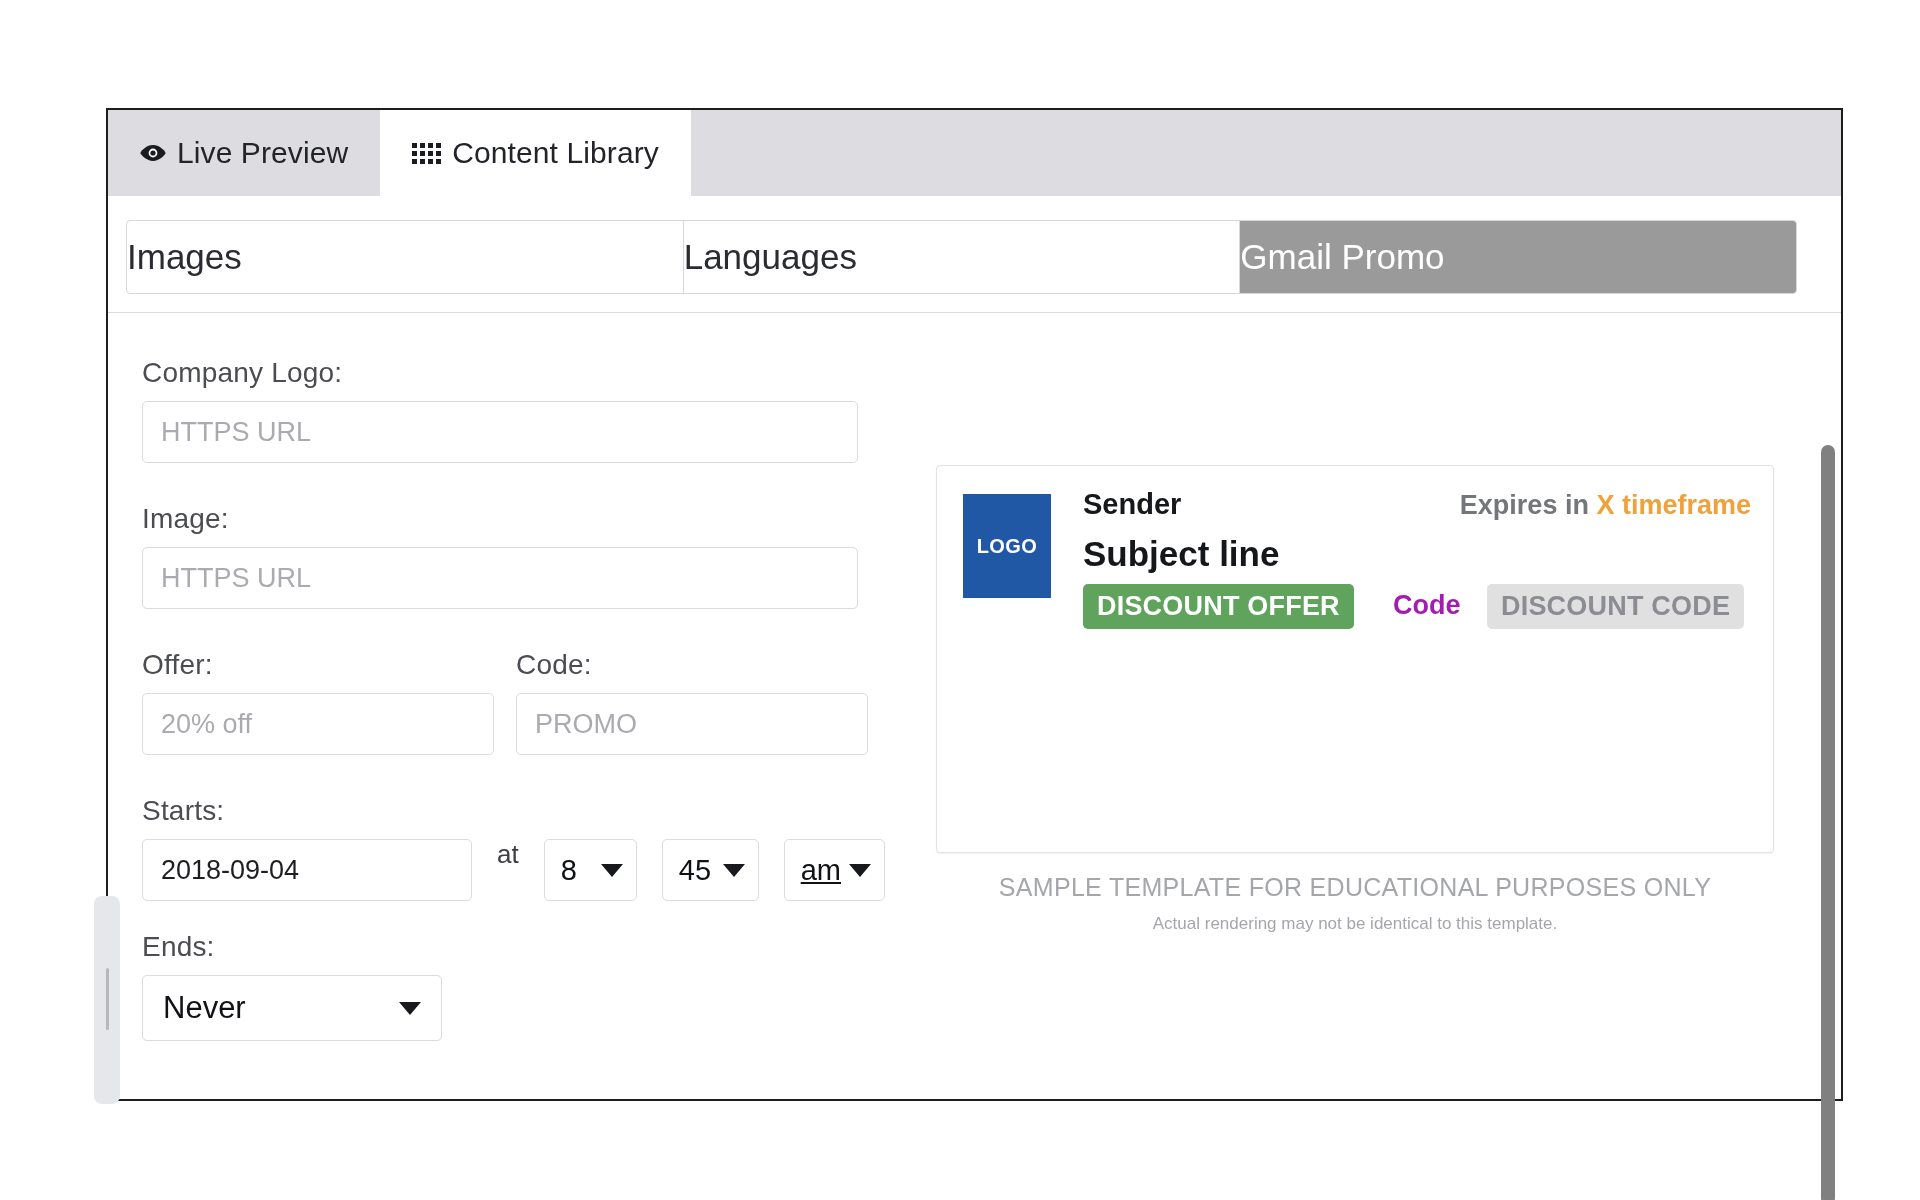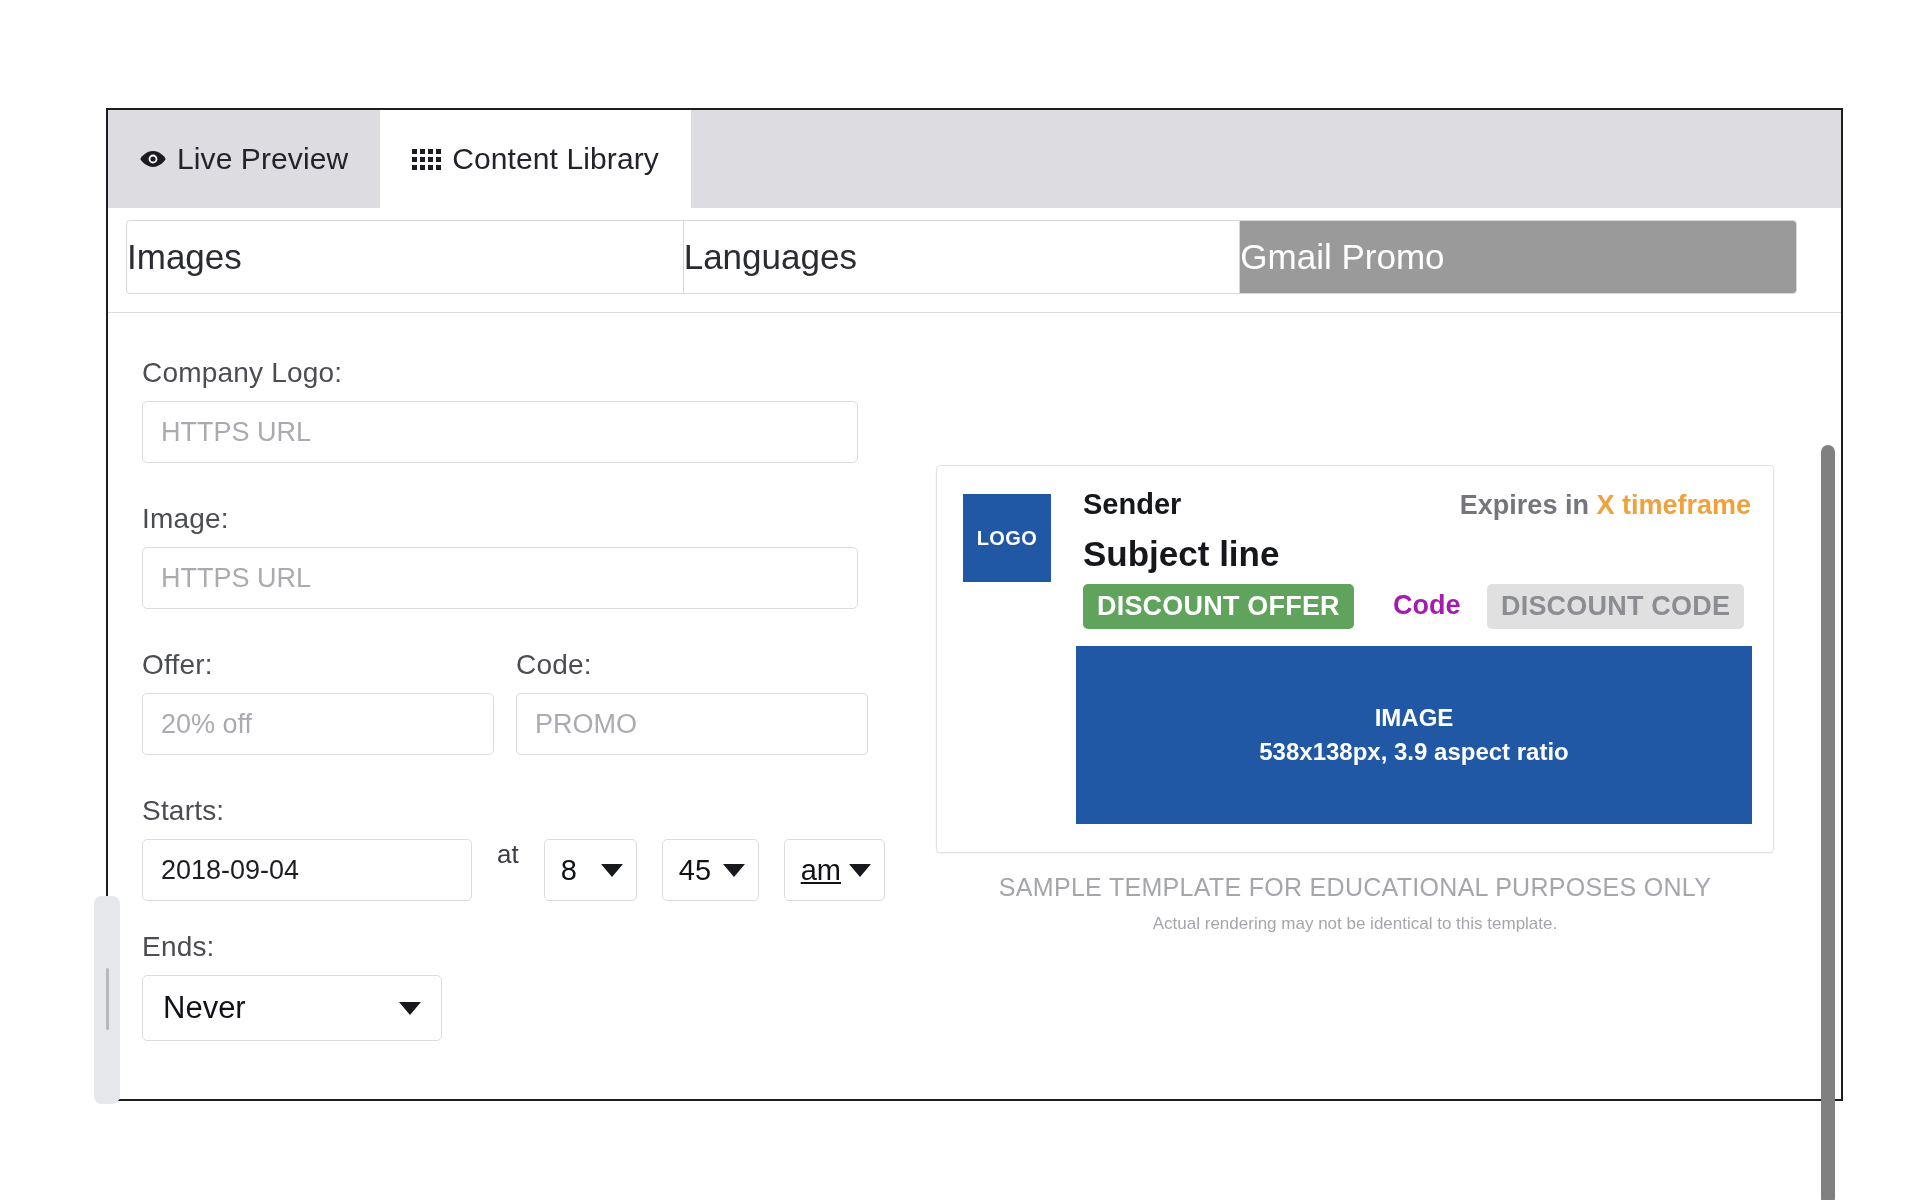--- a/index.html
+++ b/index.html
@@ -30,21 +30,21 @@
     border: 2px solid #1d1d1d;
     box-sizing: border-box;
   }
 
   
   .tabstrip {
     position: absolute;
     left: 0;
     top: 0;
     right: 0;
-    height: 98px;
+    height: 86px;
     background: #dddde1;
     display: flex;
     align-items: stretch;
   }
 
   .tab {
     display: flex;
     align-items: center;
     gap: 11px;
     padding: 0 32px;
@@ -239,21 +239,21 @@
     border-radius: 4px;
     box-sizing: border-box;
     box-shadow: 0 1px 2px rgba(0,0,0,0.06);
   }
 
   .logo-box {
     position: absolute;
     left: 26px;
     top: 28px;
     width: 88px;
-    height: 88px;
+    height: 104px;
     background: #2158a5;
     display: flex;
     align-items: center;
     justify-content: center;
     color: #ffffff;
     font-size: 20px;
     font-weight: bold;
     letter-spacing: 0.4px;
   }
 
@@ -515,24 +515,20 @@
 
           <div class="expires">
             <span>Expires in</span>
             <span class="accent">X timeframe</span>
           </div>
 
           <div class="offer-badge">DISCOUNT OFFER</div>
           <div class="code-word">Code</div>
           <div class="code-badge">DISCOUNT CODE</div>
 
-          <div class="image-block">
-            <div class="l1">IMAGE</div>
-            <div class="l2">538x138px, 3.9 aspect ratio</div>
-          </div>
 
         </div>
 
         <div class="disclaimer">
           <div class="d1">SAMPLE TEMPLATE FOR EDUCATIONAL PURPOSES ONLY</div>
           <div class="d2">Actual rendering may not be identical to this template.</div>
         </div>
 
       </div>
 

